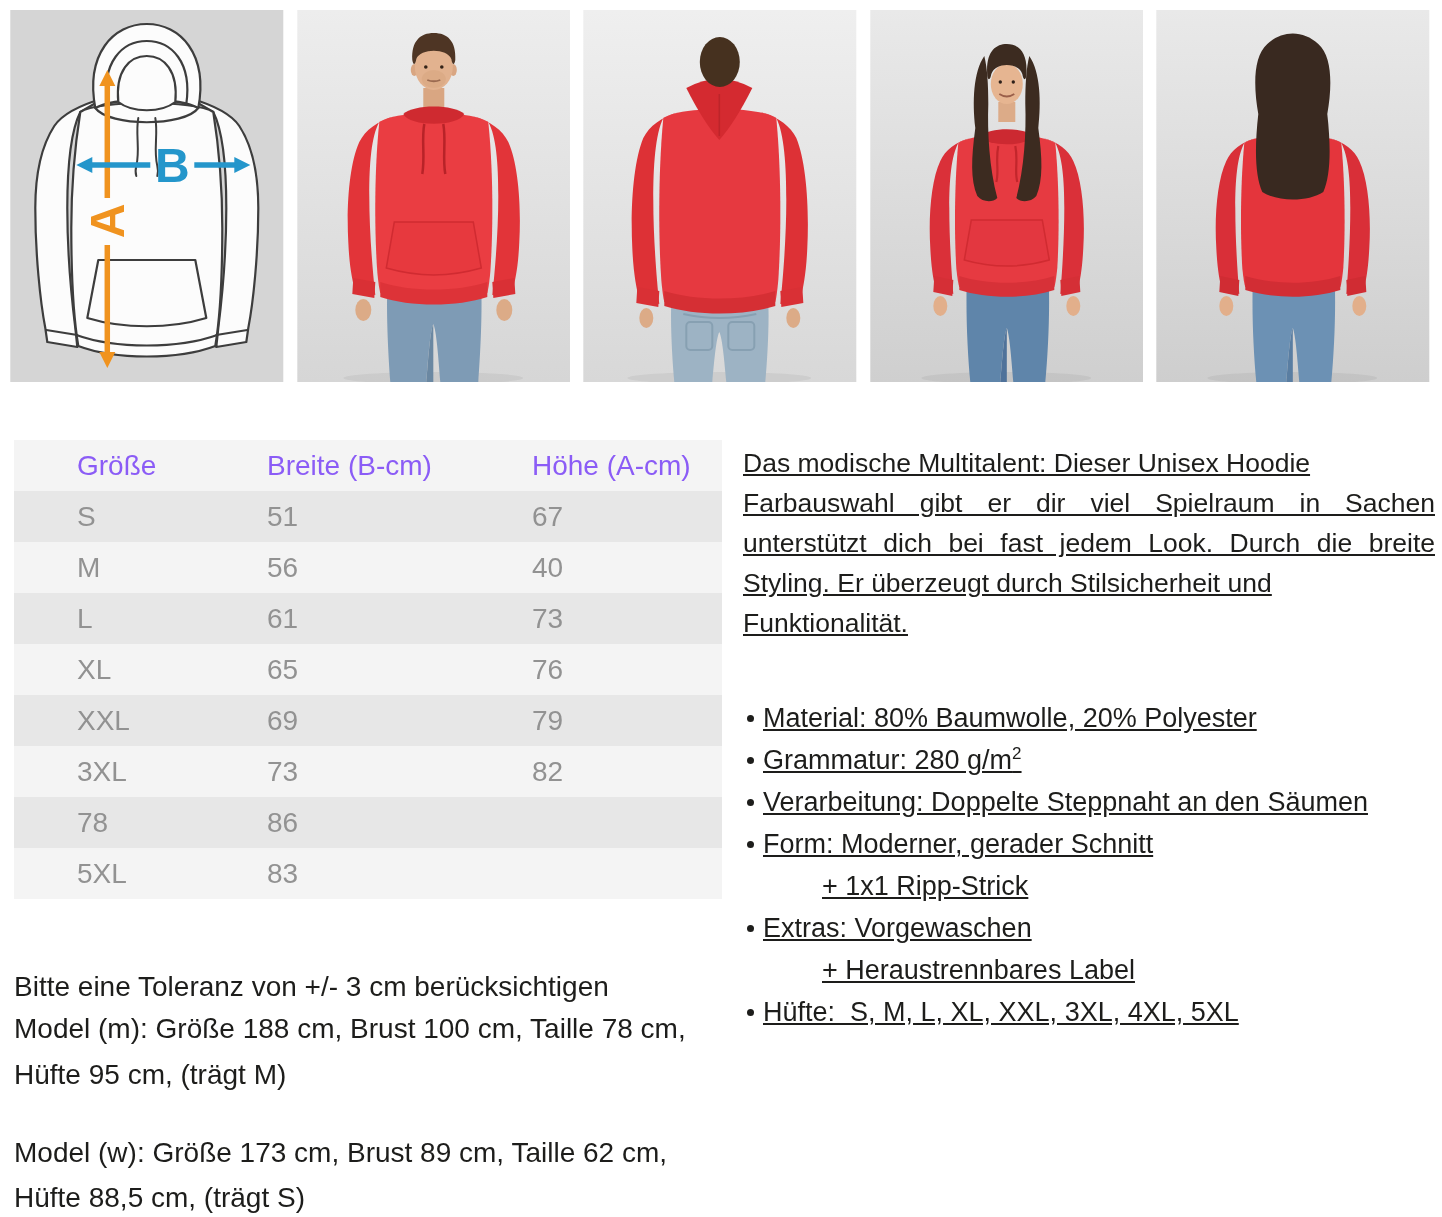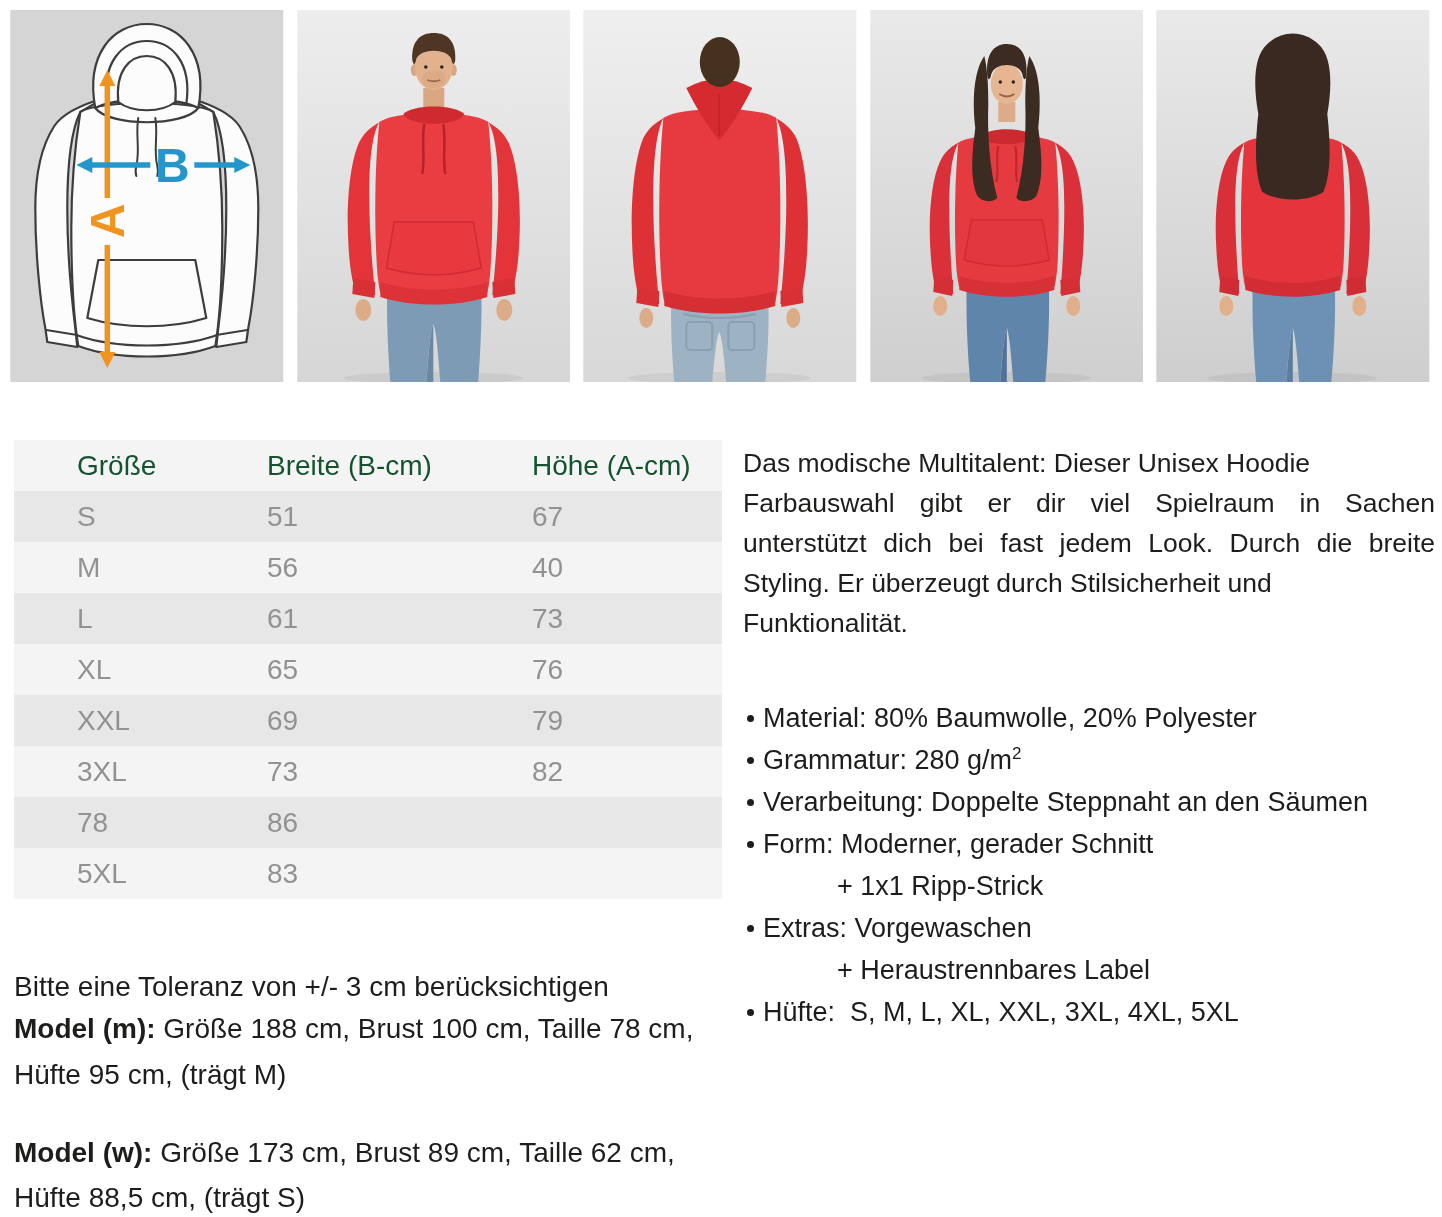--- a/index.html
+++ b/index.html
@@ -10,39 +10,39 @@
   
   .gallery { position:absolute; top:10px; left:10px; width:1420px; height:372px; display:flex; gap:13px; }
   .cell { flex:1 1 0; height:372px; overflow:hidden; }
   .cell svg { display:block; width:100%; height:100%; }
 
   
   .size-table { position:absolute; left:14px; top:440px; width:708px; background:#f4f4f4; }
   .trow { display:grid; grid-template-columns:190px 265px 1fr; height:51px; line-height:51px;
           font-size:28px; color:#929292; }
   .trow.alt { background:#e7e7e7; }
-  .trow.head { color:#14532d; }
+  .trow.head { color:#8b5cf6; }
   .trow > div { padding-left:63px; white-space:nowrap; overflow:hidden; }
 
   
   .tolerance { position:absolute; left:14px; top:942px; width:720px; font-size:28px; line-height:34px; white-space:nowrap; }
   .model-block { position:absolute; left:14px; width:724px; font-size:28px; }
-  .model-block .b { font-weight:bold; }
+  .model-block .b { font-weight:normal; }
   #model-m { top:1006px; line-height:46px; }
   #model-w { top:1130px; line-height:45px; }
   .model-block div { white-space:nowrap; }
 
   
-  .right-col { position:absolute; left:743px; top:443px; width:692px; }
+  .right-col { position:absolute; left:743px; top:443px; width:692px;text-decoration:underline; }
   .para-line { font-size:26.5px; line-height:40px; text-align:justify; text-align-last:justify; white-space:nowrap; }
   .para-line.noj { text-align-last:left; white-space:normal; }
   .bullets { margin:54px 0 0 0; padding:0; list-style:none; }
   .bullets li { position:relative; padding-left:20px; font-size:27px; line-height:42px; }
   .bullets .dot { position:absolute; left:4px; top:18px; width:7px; height:7px; border-radius:50%; background:#1d1d1b; }
-  .bullets .cont { margin-left:74px; }
+  .bullets .cont { margin-left:59px; }
   .bullets sup { font-size:17px; line-height:0; vertical-align:super; }
   .pre { white-space:pre-wrap; }
 </style>
 </head>
 <body>
 
 <div id="page">
 
   <div class="gallery">
 

